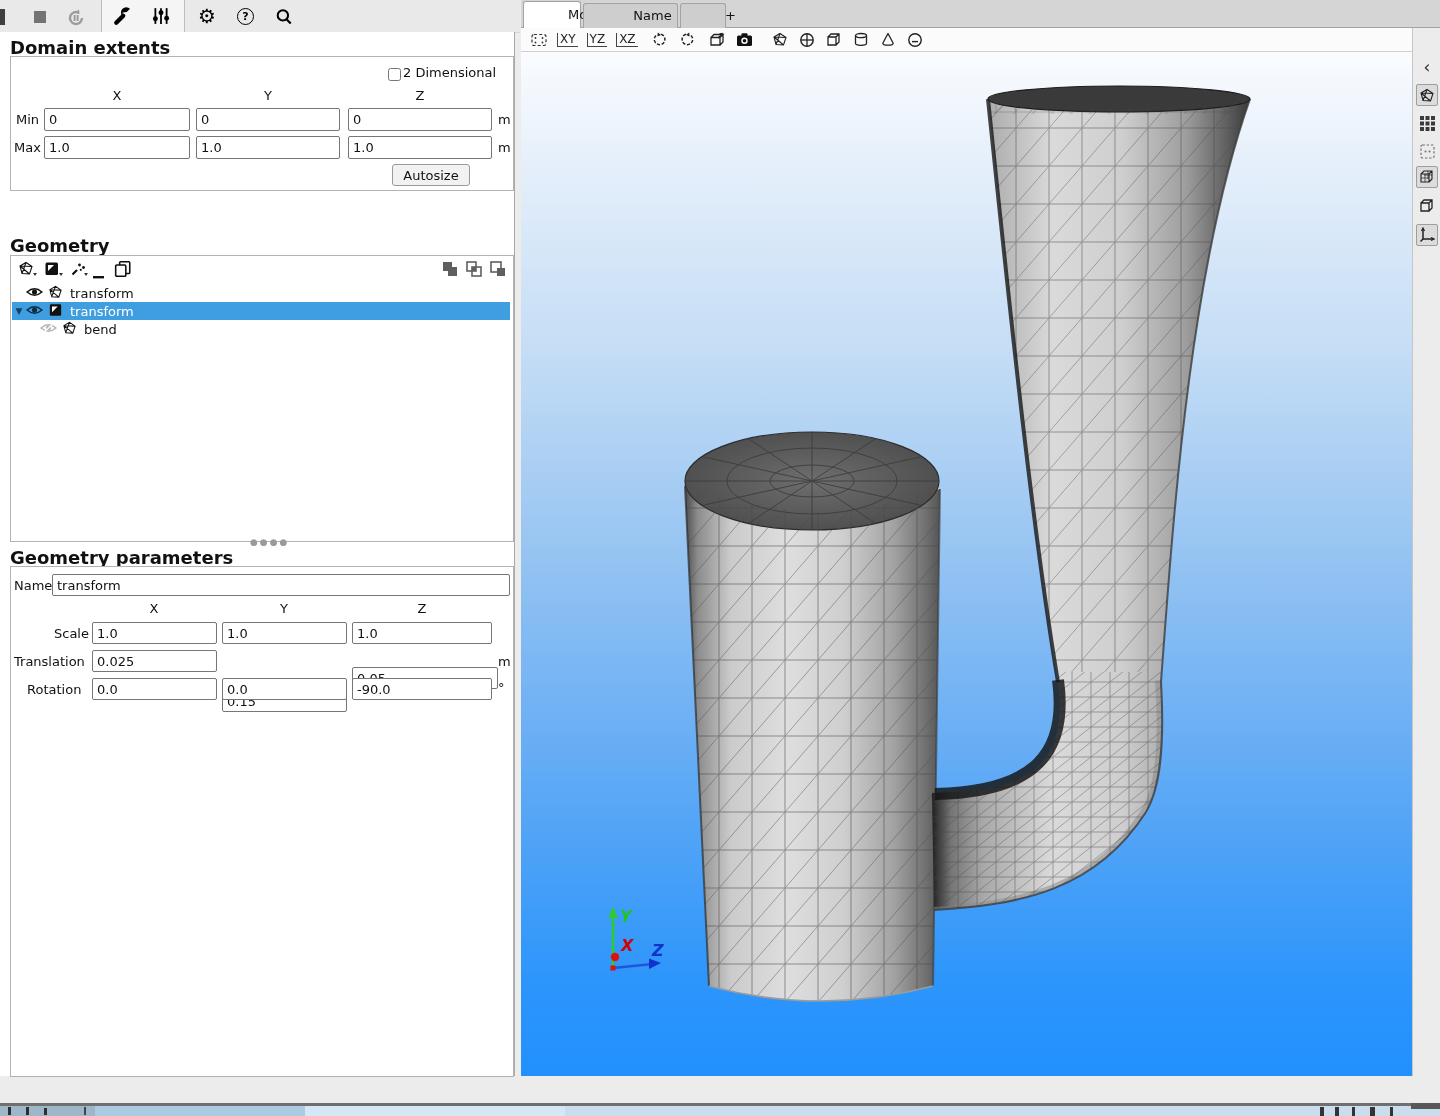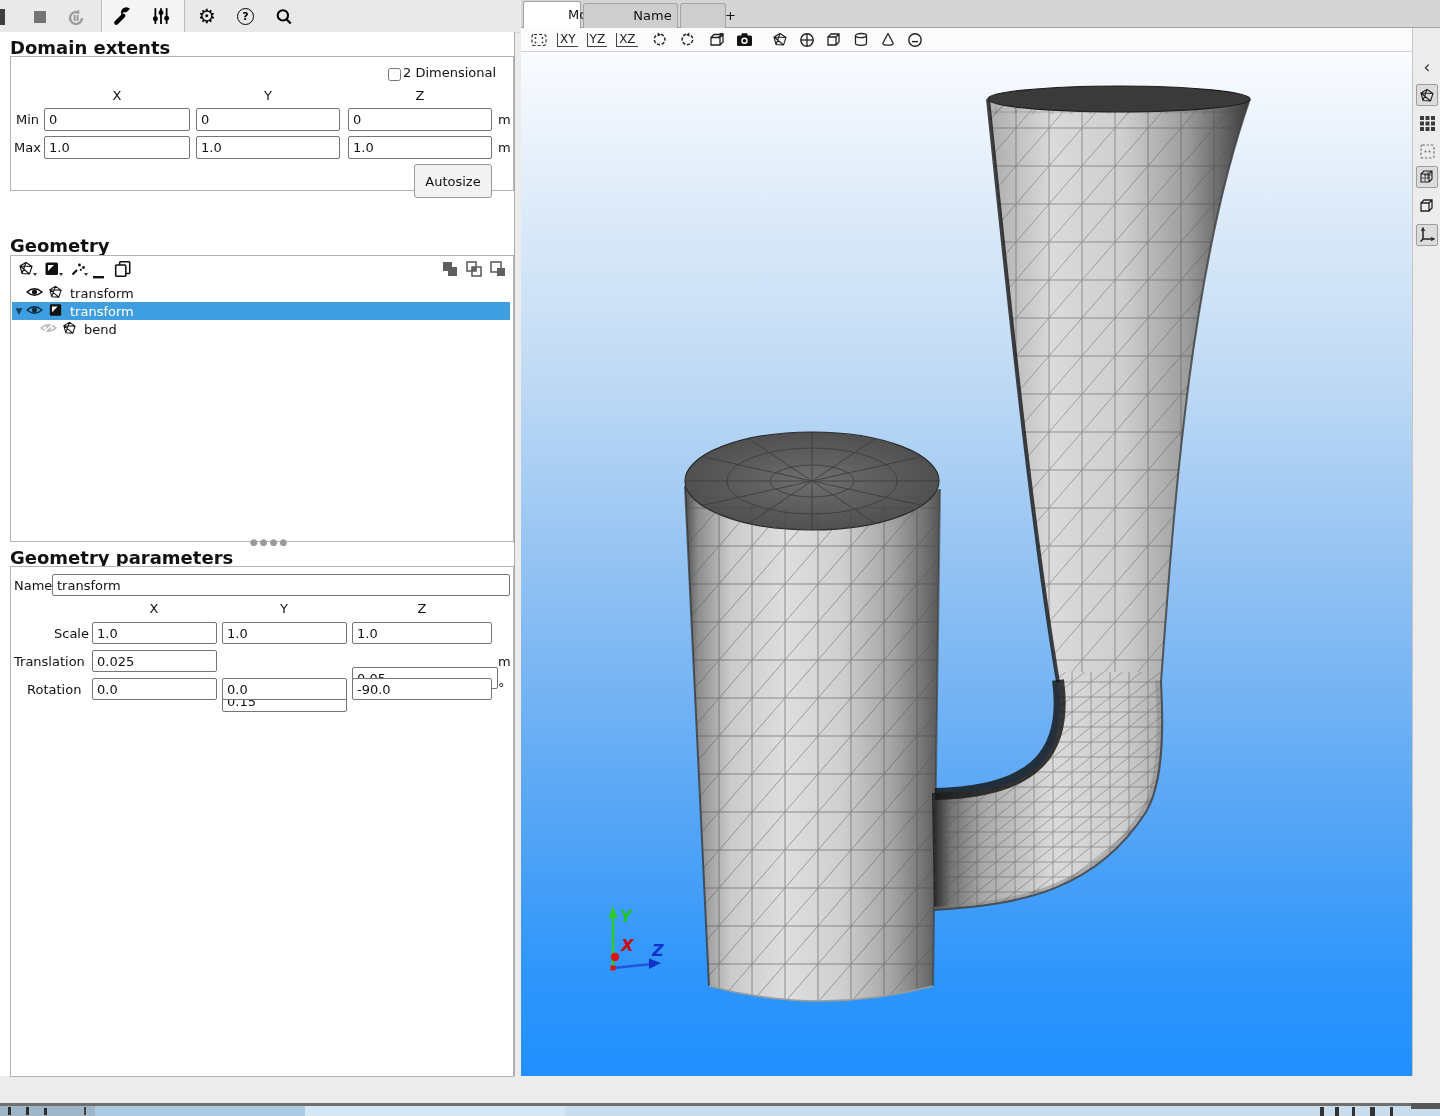--- a/index.html
+++ b/index.html
@@ -116,21 +116,21 @@
     <div class="lbl" style="left:16px;top:80px;">Min</div>
     <input class="field" style="left: 44px; top: 76px; width: 146px; height: 23px;" value="0">
     <input class="field" style="left: 196px; top: 76px; width: 144px; height: 23px;" value="0">
     <input class="field" style="left: 348px; top: 76px; width: 144px; height: 23px;" value="0">
     <div class="unit" style="left:498px;top:80px;">m</div>
     <div class="lbl" style="left:14px;top:108px;">Max</div>
     <input class="field" style="left: 44px; top: 104px; width: 146px; height: 23px;" value="1.0">
     <input class="field" style="left: 196px; top: 104px; width: 144px; height: 23px;" value="1.0">
     <input class="field" style="left: 348px; top: 104px; width: 144px; height: 23px;" value="1.0">
     <div class="unit" style="left:498px;top:108px;">m</div>
-    <button class="btn" style="left:414px;top:132px;width:78px;height:34px;">Autosize</button>
+    <button class="btn" style="left:392px;top:132px;width:78px;height:22px;">Autosize</button>
 
     <div class="sec-title" style="left:10px;top:203px;">Geometry</div>
     <div class="gbox" style="left:10px;top:223px;width:502px;height:285px;"></div>
 
     <div class="abs" style="left:18px;top:228px;">
       <svg width="20" height="18" viewBox="0 0 20 16">
         <path d="M2,5 L8,1.5 L14,5.5 L11.5,13 L4,12.5 Z M2,5 L11.5,13 M8,1.5 L4,12.5 M14,5.5 L2,5" stroke="#111" fill="none" stroke-width="1.1"></path>
         <path d="M15,12 l4,0 -2,3 z" fill="#333"></path>
       </svg>
     </div>

